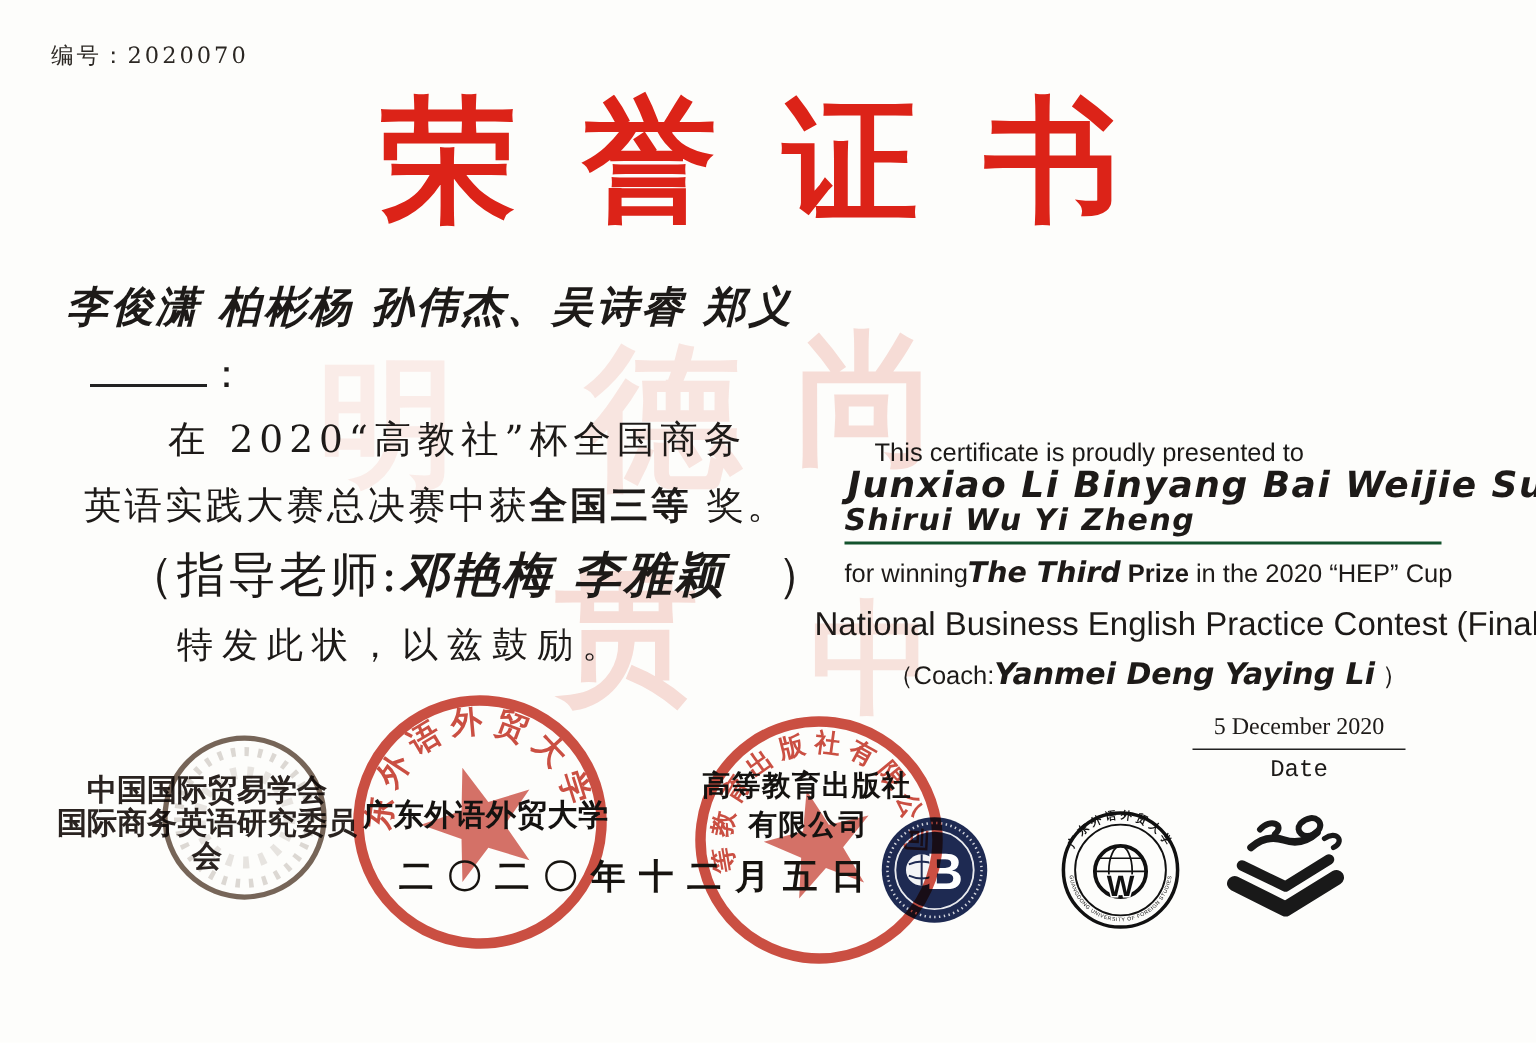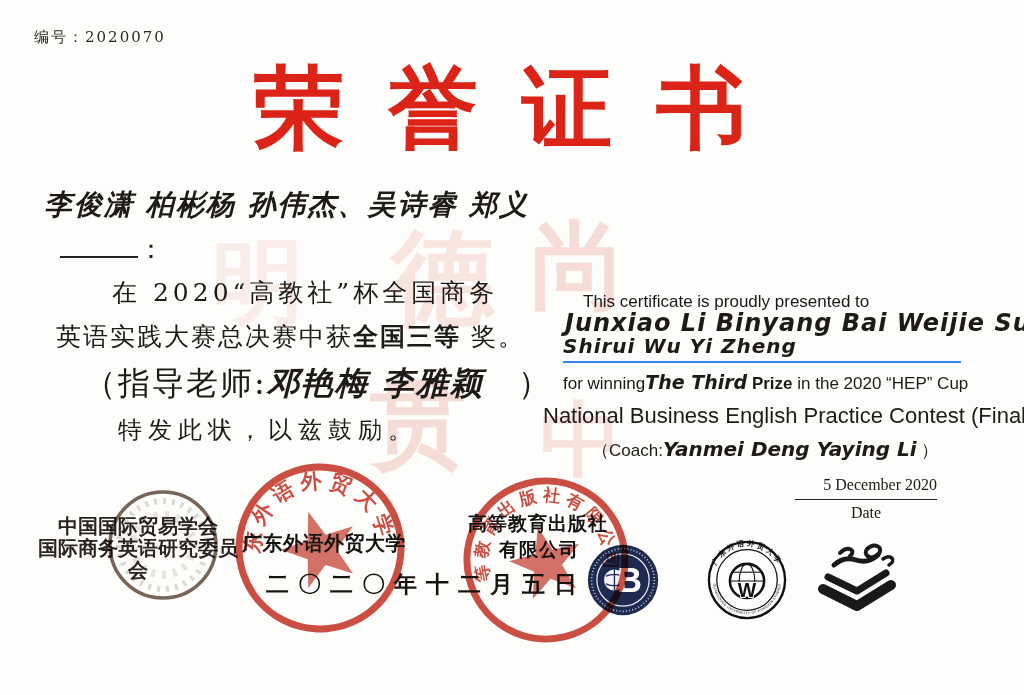--- a/index.html
+++ b/index.html
@@ -36,31 +36,31 @@
   .cnl3{left:84px;  top:362px; font-size:32px; letter-spacing:2px;}
   .cnl4{left:118px; top:414px; font-size:24px; letter-spacing:6px;}
   .award-bold{font-weight:700;}
   .hand-cn{font-weight:600;}
 
   .en-head{left:570px; top:188px; width:340px; text-align:center; font-weight:700;
            font-size:21px; line-height:30px; color:#171513;}
   .presented{left:583px; top:292px; font-size:17px; color:#1b1917;}
   .recip1{left:565px; top:309px; font-size:24px; font-weight:600; letter-spacing:1px;}
   .recip2{left:563px; top:334px; width:398px; height:27px; font-size:20px; font-weight:600;
-          letter-spacing:1px; border-bottom:2px solid #3b82f6;}
+          letter-spacing:1px; border-bottom:2px solid #14532d;}
   .winning{left:563px; top:371px; font-size:17px;}
   .winning .hand{font-size:19px; font-weight:600;}
   .bold{font-weight:700;}
   .national{left:543px; top:403px; font-size:22px;}
   .coach{left:592px; top:437px; font-size:17px;}
   .coach .hand{font-size:20px; font-weight:600;margin-top:12px;}
 
-  .date-val{left:795px; top:476px; width:142px; text-align:right; font-size:16px;}
+  .date-val{left:795px; top:476px; width:142px; text-align:center; font-size:16px;}
   .date-rule{left:795px; top:499px; width:142px; border-top:1.5px solid #222; height:0;}
-  .date-lab{left:795px; top:504px; width:142px; text-align:center; font-size:16px;}
+  .date-lab{left:795px; top:504px; width:142px; text-align:center; font-size:16px;font-family:Liberation Mono, monospace;}
 
   .org1{left:38px; top:515px; width:200px; text-align:center; font-size:20px;
         line-height:22px; color:#2a2320; font-weight:600; white-space:normal;}
 
   .seal-overlay-1{left:242px; top:530px; font-size:20px; font-weight:700; letter-spacing:0.5px; z-index:4; color:#141210;}
   .seal-overlay-2a{left:468px; top:511px; font-size:19px; font-weight:700; letter-spacing:1px; z-index:4; color:#141210;}
   .seal-overlay-2b{left:499px; top:537px; font-size:19px; font-weight:700; letter-spacing:1px; z-index:4; color:#141210;}
   .cn-date{left:266px; top:569px; font-size:23px; letter-spacing:9px; font-weight:600; z-index:4; color:#16130f;}
 
   .stamp{mix-blend-mode:multiply; z-index:3;}

